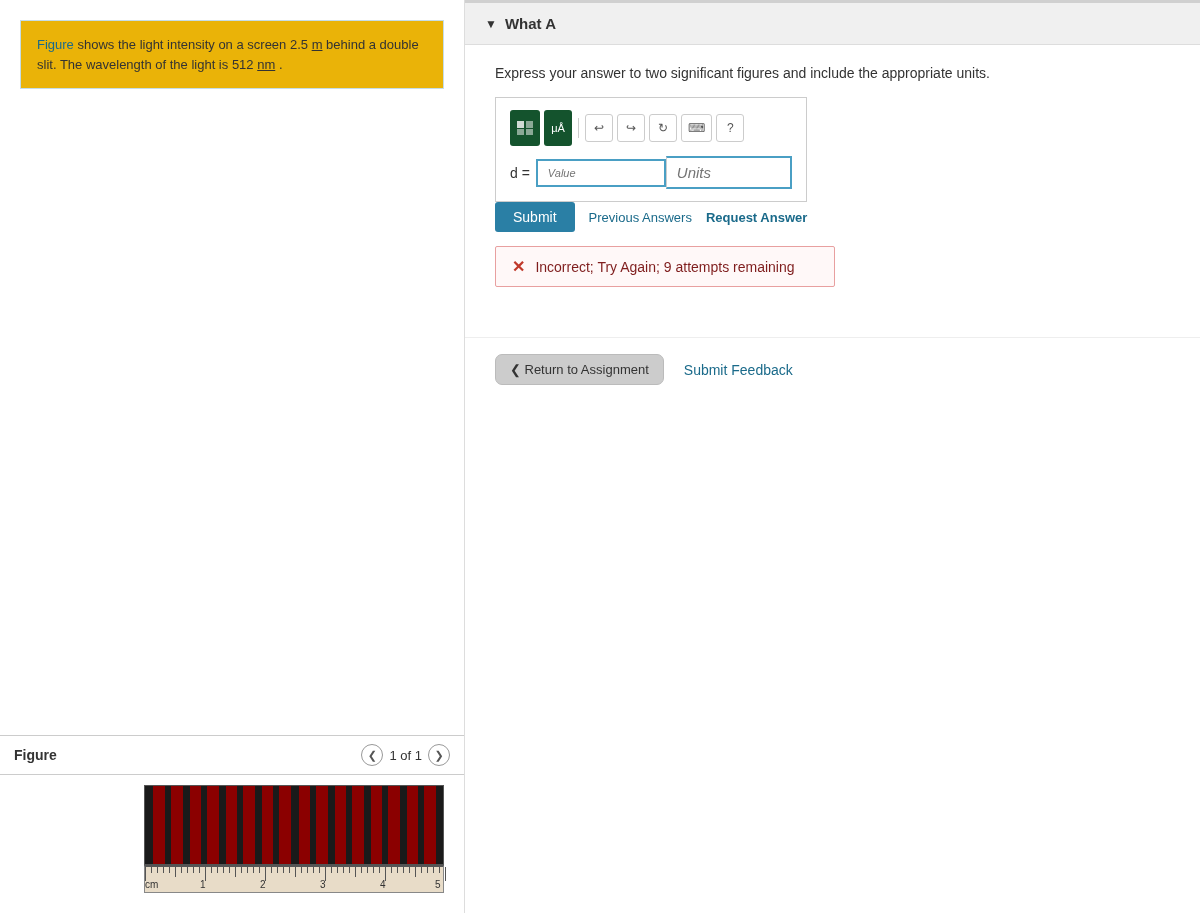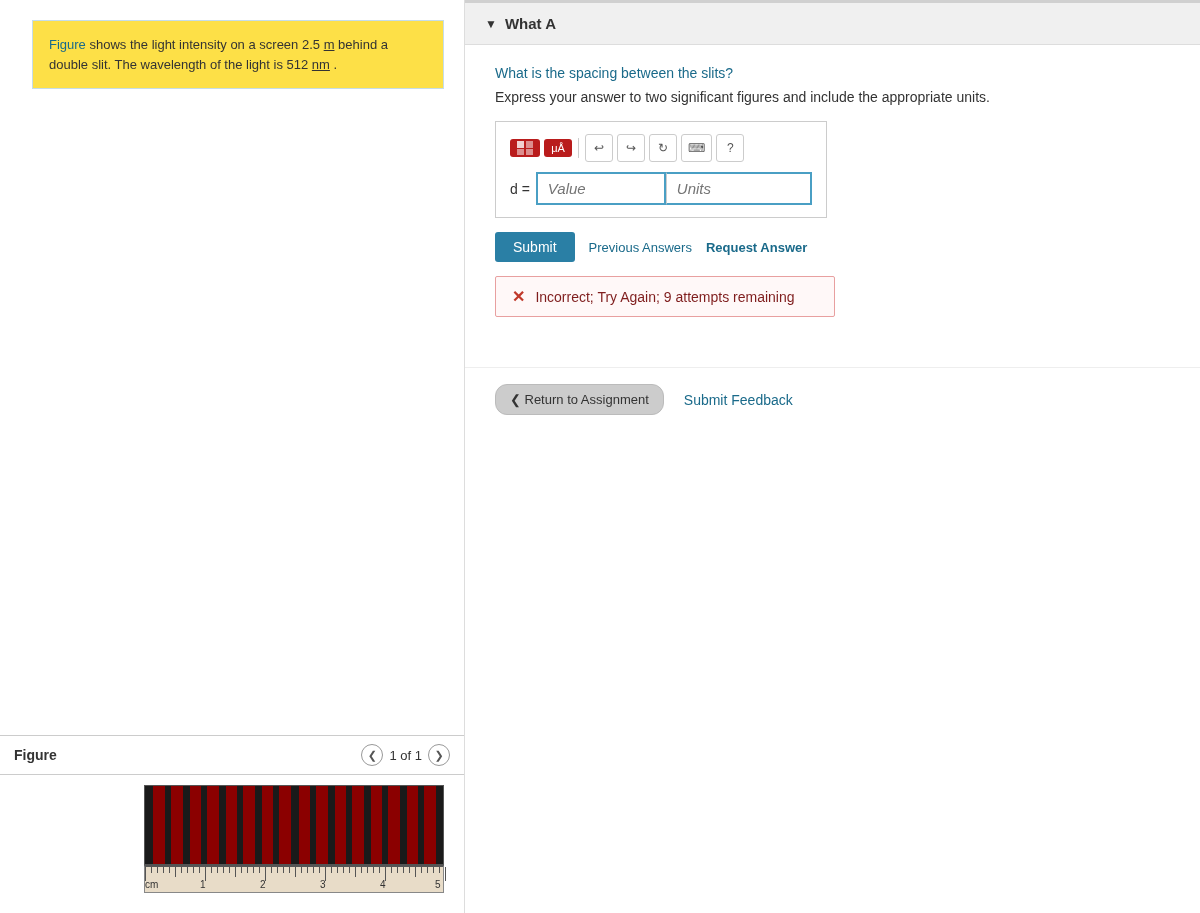--- a/index.html
+++ b/index.html
@@ -1,44 +1,44 @@
 <!DOCTYPE html>
 <html><head>
   <meta charset="utf-8">
   <style>
     * { box-sizing: border-box; margin: 0; padding: 0; }
     body { font-family: Arial, sans-serif; font-size: 14px; color: #333; background: #fff; }
     .layout { display: flex; width: 1200px; min-height: 913px; }
     .left-panel { width: 465px; padding: 20px; border-right: 1px solid #ddd; position: relative; }
-    .problem-text { background: #fde047; border: 1px solid #c5dde8; padding: 14px 16px; font-size: 13px; color: #333; line-height: 1.5; margin-left: 12px; }
+    .problem-text { background: #eab308; border: 1px solid #c5dde8; padding: 14px 16px; font-size: 13px; color: #333; line-height: 1.5; }
     .right-panel { flex: 1; padding: 0; }
     .part-header { display: flex; align-items: center; background: #f0f0f0; padding: 12px 20px; border-bottom: 1px solid #ddd; }
     .part-header .chevron { color: #333; margin-right: 8px; font-size: 12px; cursor: pointer; }
     .part-title { font-weight: bold; font-size: 15px; color: #333; }
     .part-content { padding: 20px 30px; }
     .question-text { color: #1a6a8a; font-size: 14px; margin-bottom: 8px; }
     .instruction-text { font-size: 14px; margin-bottom: 16px; color: #333; }
     .answer-box { border: 1px solid #ccc; padding: 12px 14px; display: inline-block; background: #fff; }
     .toolbar { display: flex; align-items: center; gap: 4px; margin-bottom: 10px; }
-    .toolbar-btn { background: #b91c1c; color: #fff; border: none; border-radius: 3px; padding: 4px 7px; font-size: 12px; cursor: pointer; display: flex; align-items: center; justify-content: center; height: 18px; min-width: 28px; }
+    .toolbar-btn { background: #14532d; color: #fff; border: none; border-radius: 3px; padding: 4px 7px; font-size: 12px; cursor: pointer; display: flex; align-items: center; justify-content: center; height: 36px; min-width: 28px; }
     .toolbar-icon-btn { background: none; border: 1px solid #ccc; border-radius: 3px; padding: 4px 6px; font-size: 12px; cursor: pointer; height: 28px; min-width: 28px; display: flex; align-items: center; justify-content: center; color: #555; }
     .toolbar-sep { width: 1px; height: 20px; background: #ccc; margin: 0 2px; }
     .input-row { display: flex; align-items: center; gap: 0; }
     .input-label { font-size: 14px; margin-right: 6px; color: #333; }
-    .value-input { border: 2px solid #4a9fc4; padding: 6px 10px; font-size: 15px; width: 130px; color: #aaa; font-style: italic; outline: none; }
-    .units-input { border: 2px solid #4a9fc4; border-left: 1px solid #ccc; padding: 6px 10px; font-size: 15px; width: 146px; color: #aaa; font-style: italic; outline: none; }
-    .actions-row { display: flex; align-items: center; gap: 14px; margin-top: 14px; }
+    .value-input { border: 2px solid #4a9fc4; padding: 6px 10px; font-size: 11px; width: 130px; color: #aaa; font-style: italic; outline: none; }
+    .units-input { border: 2px solid #4a9fc4; border-left: 1px solid #ccc; padding: 6px 10px; font-size: 15px; width: 126px; color: #aaa; font-style: italic; outline: none; }
+    .actions-row { display: flex; align-items: center; gap: 14px; }
     .submit-btn { background: #2a7fa5; color: #fff; border: none; padding: 7px 18px; font-size: 14px; border-radius: 3px; cursor: pointer; }
     .previous-answers-link { color: #1a6a8a; font-size: 13px; text-decoration: none; cursor: pointer; }
     .request-answer-link { color: #1a6a8a; font-size: 13px; text-decoration: none; cursor: pointer; font-weight: bold; }
     .feedback-box { border: 1px solid #e8a0a0; background: #fff8f8; padding: 10px 16px; margin-top: 14px; display: flex; align-items: center; gap: 10px; max-width: 340px; border-radius: 2px; }
     .feedback-x { color: #c0392b; font-size: 16px; font-weight: bold; }
     .feedback-text { font-size: 14px; color: #7f1d1d; }
     .bottom-actions { display: flex; align-items: center; gap: 20px; margin-top: 30px; padding: 16px 30px; border-top: 1px solid #eee; }
-    .return-btn { background: #ccc; color: #333; border: 1px solid #bbb; padding: 7px 14px; font-size: 13px; border-radius: 12px; cursor: pointer; }
+    .return-btn { background: #ccc; color: #333; border: 1px solid #bbb; padding: 7px 14px; font-size: 13px; border-radius: 7px; cursor: pointer; }
     .provide-feedback-link { color: #1a6a8a; font-size: 14px; text-decoration: none; cursor: pointer; }
     .figure-header { display: flex; align-items: center; justify-content: space-between; padding: 8px 14px; border-top: 1px solid #ccc; border-bottom: 1px solid #ccc; background: #fff; }
     .figure-title { font-weight: bold; font-size: 14px; }
     .figure-nav { display: flex; align-items: center; gap: 6px; font-size: 13px; }
     .nav-btn { background: none; border: 1px solid #999; border-radius: 50%; width: 22px; height: 22px; cursor: pointer; font-size: 11px; display: flex; align-items: center; justify-content: center; color: #555; }
     .figure-image { padding: 10px 20px 20px 20px; text-align: right; }
     
     .diffraction-container { display: inline-block; }
     .diffraction-pattern { width: 300px; height: 80px; background: #8B0000; position: relative; overflow: hidden; border: 1px solid #555; }
     .dark-band { position: absolute; top: 0; height: 100%; background: #1a1a1a; }
@@ -164,21 +164,20 @@
 
   <div class="right-panel">
     <div class="top-border"></div>
 
     <div class="part-header">
       <span class="chevron">▼</span>
       <span class="part-title">What A</span>
     </div>
 
     <div class="part-content">
-      <div class="question-text">What is the spacing between the slits?</div>
       <div class="instruction-text">Express your answer to two significant figures and include the appropriate units.</div>
 
       
       <div class="answer-box">
         
         <div class="toolbar">
           <button class="toolbar-btn">
             <svg width="16" height="14" viewBox="0 0 16 14">
                 <rect x="0" y="0" width="7" height="7" fill="#fff" opacity="0.8"></rect>
                 <rect x="9" y="0" width="7" height="7" fill="#fff" opacity="0.5"></rect>

